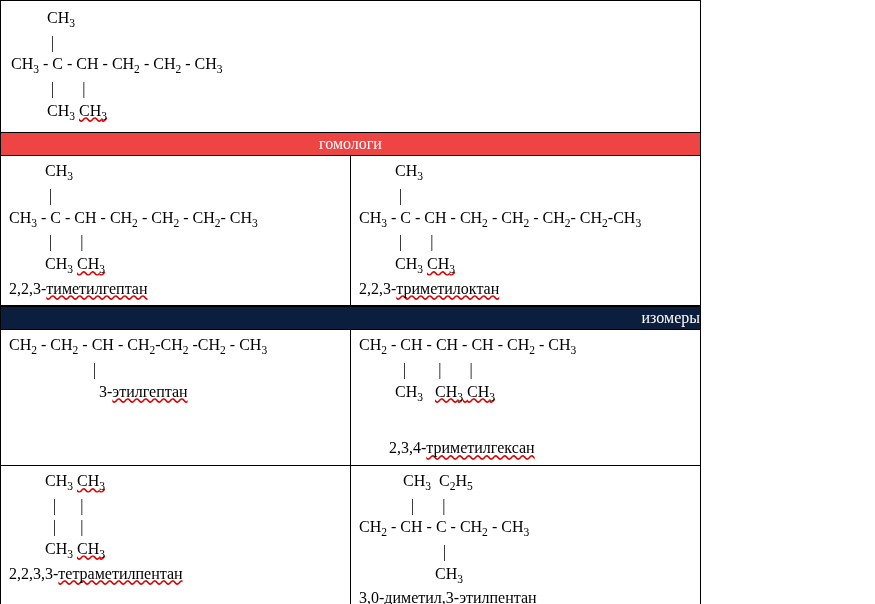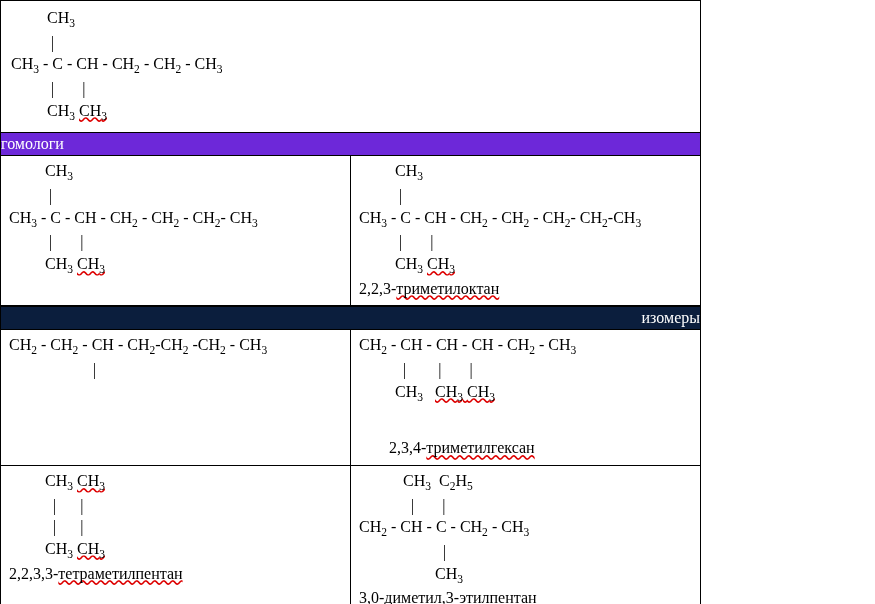--- a/index.html
+++ b/index.html
@@ -17,23 +17,23 @@
     width: 701px;
   }
   .formula-block {
     padding: 6px 10px 8px 10px;
     line-height: 1.35;
   }
   .formula-block .line {
     white-space: pre;
   }
   .header-green {
-    background: #6d28d9;
+    background: #ef4444;
     color: #fff;
-    text-align: left;
+    text-align: center;
     font-weight: normal;
     border-top: 1px solid #000;
     border-bottom: 1px solid #000;
     padding: 2px 0;
   }
   .header-navy {
     background: #0b1e3d;
     color: #fff;
     text-align: right;
     border-top: 1px solid #000;
@@ -80,37 +80,39 @@
 
   <div class="header-green">гомологи</div>
 
   <div class="row">
     <div class="cell">
       <div class="line">         CH<span class="sub">3</span></div>
       <div class="line">          |</div>
       <div class="line">CH<span class="sub">3</span> - C - CH - CH<span class="sub">2</span> - CH<span class="sub">2</span> - CH<span class="sub">2</span>- CH<span class="sub">3</span></div>
       <div class="line">          |       |</div>
       <div class="line"><span>         CH<span class="sub">3</span> </span><span class="spell">CH<span class="sub">3</span></span></div>
+      <div class="name"><span>2,2,3-</span><span class="spell">тиметилгептан</span></div>
     </div>
     <div class="cell">
       <div class="line">         CH<span class="sub">3</span></div>
       <div class="line">          |</div>
       <div class="line">CH<span class="sub">3</span> - C - CH - CH<span class="sub">2</span> - CH<span class="sub">2</span> - CH<span class="sub">2</span>- CH<span class="sub">2</span>-CH<span class="sub">3</span></div>
       <div class="line">          |       |</div>
       <div class="line"><span>         CH<span class="sub">3</span> </span><span class="spell">CH<span class="sub">3</span></span></div>
       <div class="name"><span>2,2,3-</span><span class="spell">триметилоктан</span></div>
     </div>
   </div>
 
   <div class="header-navy">изомеры</div>
 
   <div class="row">
     <div class="cell">
       <div class="line">CH<span class="sub">2</span> - CH<span class="sub">2</span> - CH - CH<span class="sub">2</span>-CH<span class="sub">2</span> -CH<span class="sub">2</span> - CH<span class="sub">3</span></div>
       <div class="line">                     |</div>
+      <span class="name center-name"><span>3-</span><span class="spell">этилгептан</span></span>
     </div>
     <div class="cell">
       <div class="line">CH<span class="sub">2</span> - CH - CH - CH - CH<span class="sub">2</span> - CH<span class="sub">3</span></div>
       <div class="line">           |        |       |</div>
       <div class="line"><span>         CH<span class="sub">3</span>   </span><span class="spell">CH<span class="sub">3</span> </span><span class="spell">CH<span class="sub">3</span></span></div>
       <span class="name center-name2"><span>2,3,4-</span><span class="spell">триметилгексан</span></span>
     </div>
   </div>
 
   <div class="row">

